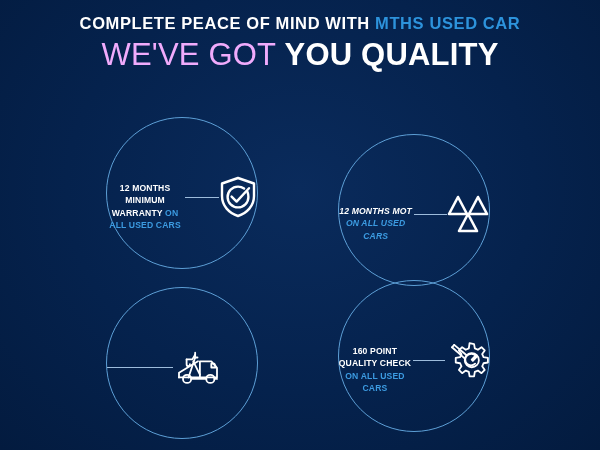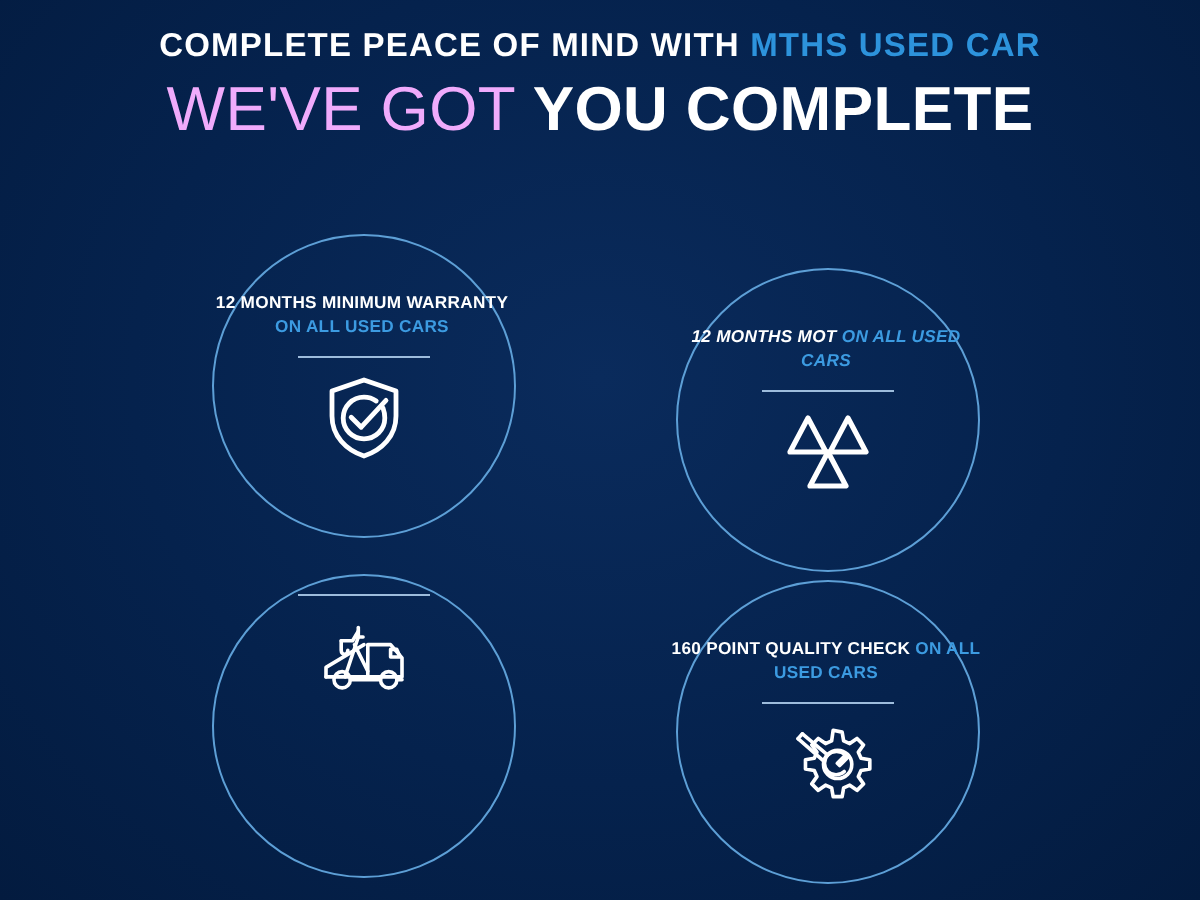--- a/index.html
+++ b/index.html
@@ -63,28 +63,28 @@
 
   
   .circle {
     position: absolute;
     width: 152px;
     height: 152px;
     border-radius: 50%;
     border: 1px solid #5d9fd6;
     box-sizing: border-box;
     display: flex;
-    flex-direction: column;
+    flex-direction: row;
     align-items: center;
     justify-content: flex-start;
   }
   .c-tl { left: 106px; top: 117px; }
   .c-tr { left: 338px; top: 134px; font-style: italic; }
   .c-bl { left: 106px; top: 287px; }
-  .c-br { left: 338px; top: 290px; align-items: center; }
+  .c-br { left: 338px; top: 280px; align-items: center; }
 
   .card-text {
     width: 156px;
     margin-left: -2px;
     margin-top: 27px;
     text-align: center;
     font-size: 8.6px;
     font-weight: 700;
     letter-spacing: 0.15px;
     line-height: 1.42;
@@ -111,21 +111,21 @@
   .icon-wrap svg { display: block; overflow: visible; }
 </style>
 </head>
 <body>
 
 <div id="banner">
   <div class="layer">
 
     <div class="headline">
       <div class="line1"><span>COMPLETE PEACE OF MIND WITH </span><span class="accent">MTHS USED CAR</span></div>
-      <div class="line2"><span class="light">WE'VE GOT </span><span class="bold">YOU COMPLETE</span></div>
+      <div class="line2"><span class="light">WE'VE GOT </span><span class="bold">YOU QUALITY</span></div>
     </div>
 
     <div class="circle c-tl">
       <div class="card-text"><span>12 MONTHS MINIMUM WARRANTY </span><span class="on-all">ON ALL USED CARS</span></div>
       <div class="divider"></div>
       <div class="icon-wrap">
         <svg width="38" height="42" viewBox="0 0 38 42" fill="none" stroke="#ffffff" stroke-width="2.4" stroke-linecap="round" stroke-linejoin="round">
           <path d="M19 2 L35 7.5 V20 C35 30 28 37 19 40 C10 37 3 30 3 20 V7.5 Z"></path>
           <path d="M28.5 16 C29.1 17.6 29.4 19.3 29.4 21 C29.4 26.8 24.8 31.4 19 31.4 C13.2 31.4 8.6 26.8 8.6 21 C8.6 15.2 13.2 10.6 19 10.6 C21.3 10.6 23.4 11.3 25.1 12.5"></path>
           <path d="M12.6 20.6 L17.6 25.6 L30 12.2"></path>

